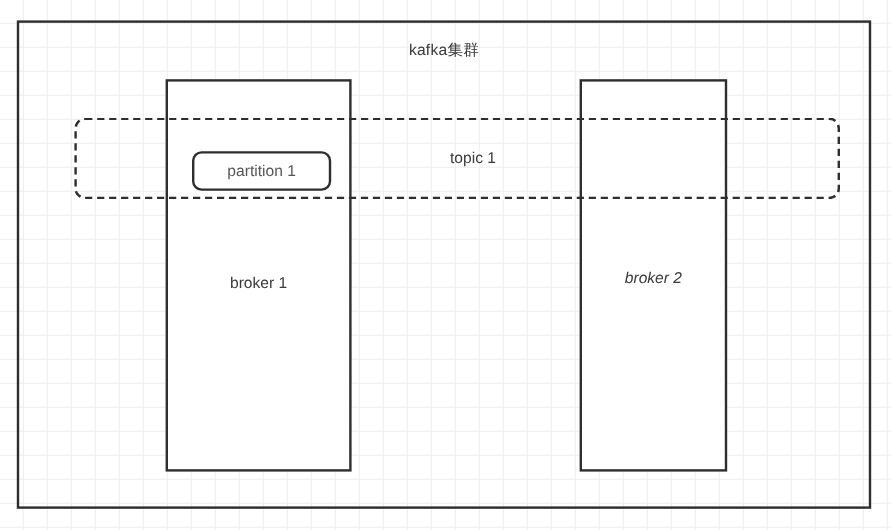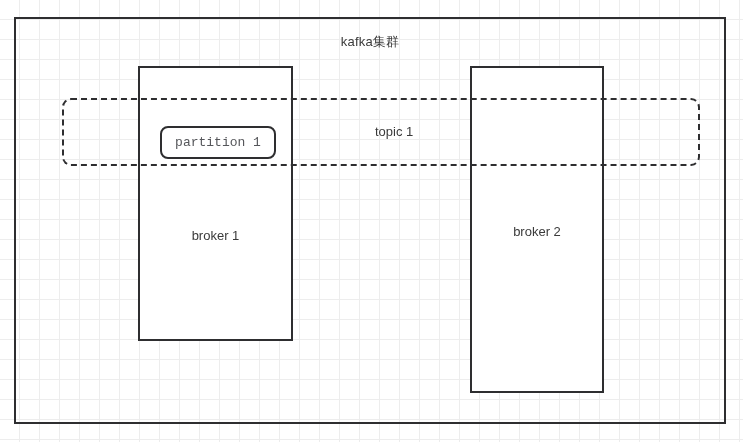--- a/index.html
+++ b/index.html
@@ -49,27 +49,28 @@
   .broker-box {
     position: absolute;
     border: 2px solid #2e2e30;
     box-sizing: border-box;
     background: #ffffff;
   }
   .broker-1 {
     left: 138px;
     top: 66px;
     width: 155px;
-    height: 275px;
+    height: 327px;
   }
   .broker-2 {
-    left: 470px;
+    left: 483px;
     top: 66px;
-    width: 134px;
+    width: 123px;
     height: 327px;
+    font-style: italic;
   }
   .broker-label {
     position: absolute;
     width: 100%;
     text-align: center;
     font-size: 13px;
     color: #3a3a3a;
   }
   .broker-1 .broker-label { top: 160px; }
   .broker-2 .broker-label { top: 156px; }
@@ -110,21 +111,20 @@
     justify-content: center;
     font-size: 13px;
     color: #55565a;
     z-index: 5;
   }
   .partition-1 {
     left: 160px;
     top: 126px;
     width: 116px;
     height: 33px;
-    font-family: Liberation Mono, monospace;
   }
   .partition-2 {
     left: 500px;
     top: 117px;
     width: 118px;
     height: 32px;
   }
 </style>
 </head>
 <body>

